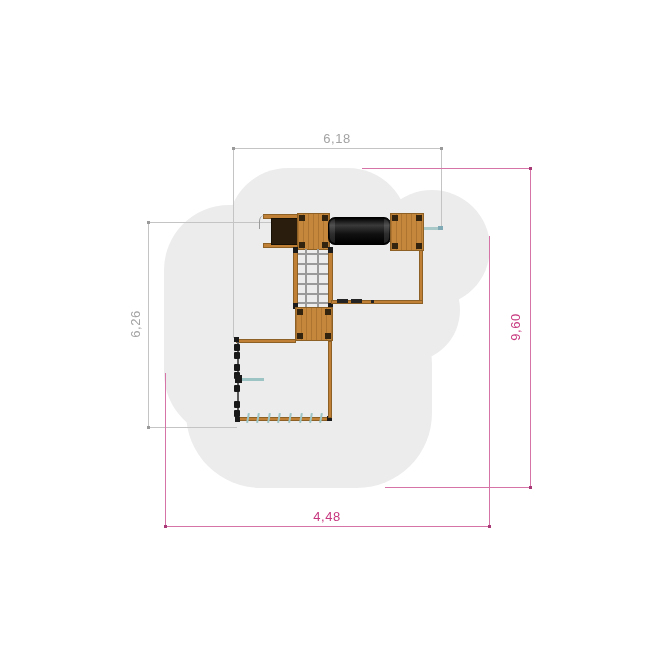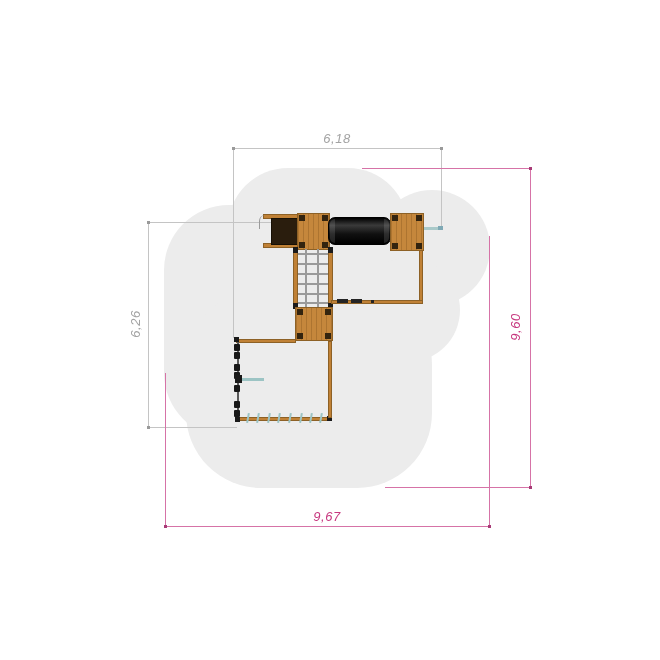--- a/index.html
+++ b/index.html
@@ -1,19 +1,18 @@
 <!DOCTYPE html>
 <html><head>
 <meta charset="utf-8">
 <style>
   html,body{margin:0;padding:0;background:#ffffff;}
   #canvas{
     position:relative;width:660px;height:592px;background:#ffffff;overflow:hidden;
     font-family:"Liberation Sans", sans-serif;
-    font-style:italic;
   }
   .abs{position:absolute;}
   
   .blob{position:absolute;background:#ececec;}
   
   .gline{position:absolute;background:#c4c4c4;}
   .mline{position:absolute;background:#d673a7;}
   .gdot{position:absolute;width:3px;height:3px;background:#9a9a9a;}
   .mdot{position:absolute;width:3px;height:3px;background:#a83b77;}
   .dim-label{
@@ -79,21 +78,21 @@
   <div class="mline" style="left:385px;top:487px;width:145px;height:1px;"></div>
   <div class="mdot" style="left:529px;top:167px;"></div>
   <div class="mdot" style="left:529px;top:486px;"></div>
   <div class="dim-label dim-magenta rot" style="left:486px;top:320px;width:60px;">9,60</div>
 
   <div class="mline" style="left:165px;top:526px;width:324px;height:1px;"></div>
   <div class="mline" style="left:165px;top:373px;width:1px;height:153px;"></div>
   <div class="mline" style="left:489px;top:236px;width:1px;height:290px;"></div>
   <div class="mdot" style="left:164px;top:525px;"></div>
   <div class="mdot" style="left:488px;top:525px;"></div>
-  <div class="dim-label dim-magenta" style="left:165px;top:510px;width:324px;">9,67</div>
+  <div class="dim-label dim-magenta" style="left:165px;top:510px;width:324px;">4,48</div>
 
   <div class="beam" style="left:263px;top:214px;width:42px;height:5px;"></div>
   <div class="beam" style="left:263px;top:243px;width:42px;height:5px;"></div>
   <div class="slide-box" style="left:271px;top:218px;width:34px;height:27px;"></div>
   <div class="abs" style="left:259px;top:215px;width:6px;height:14px;border-left:1.5px solid #9a9a9a;border-top-left-radius:6px;"></div>
 
   <div class="wood" style="left:297px;top:213px;width:33px;height:37px;">
     <div class="post" style="left:1px;top:1px;"></div>
     <div class="post" style="right:1px;top:1px;"></div>
     <div class="post" style="left:1px;bottom:1px;"></div>

